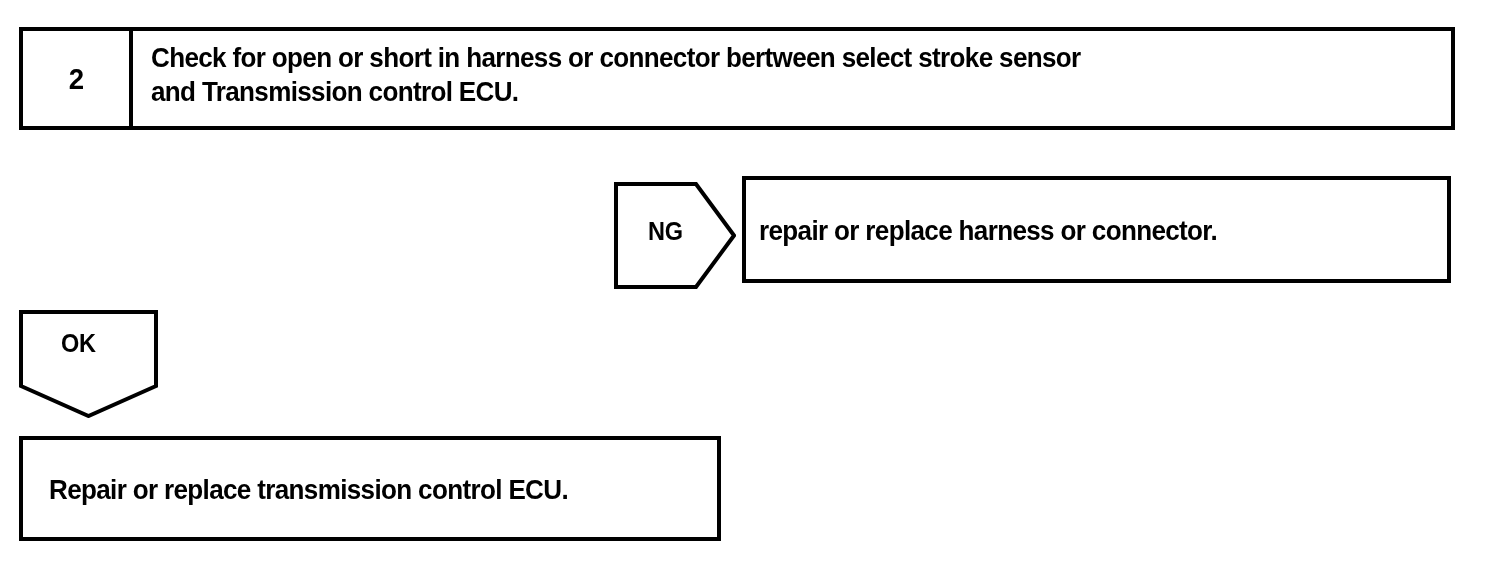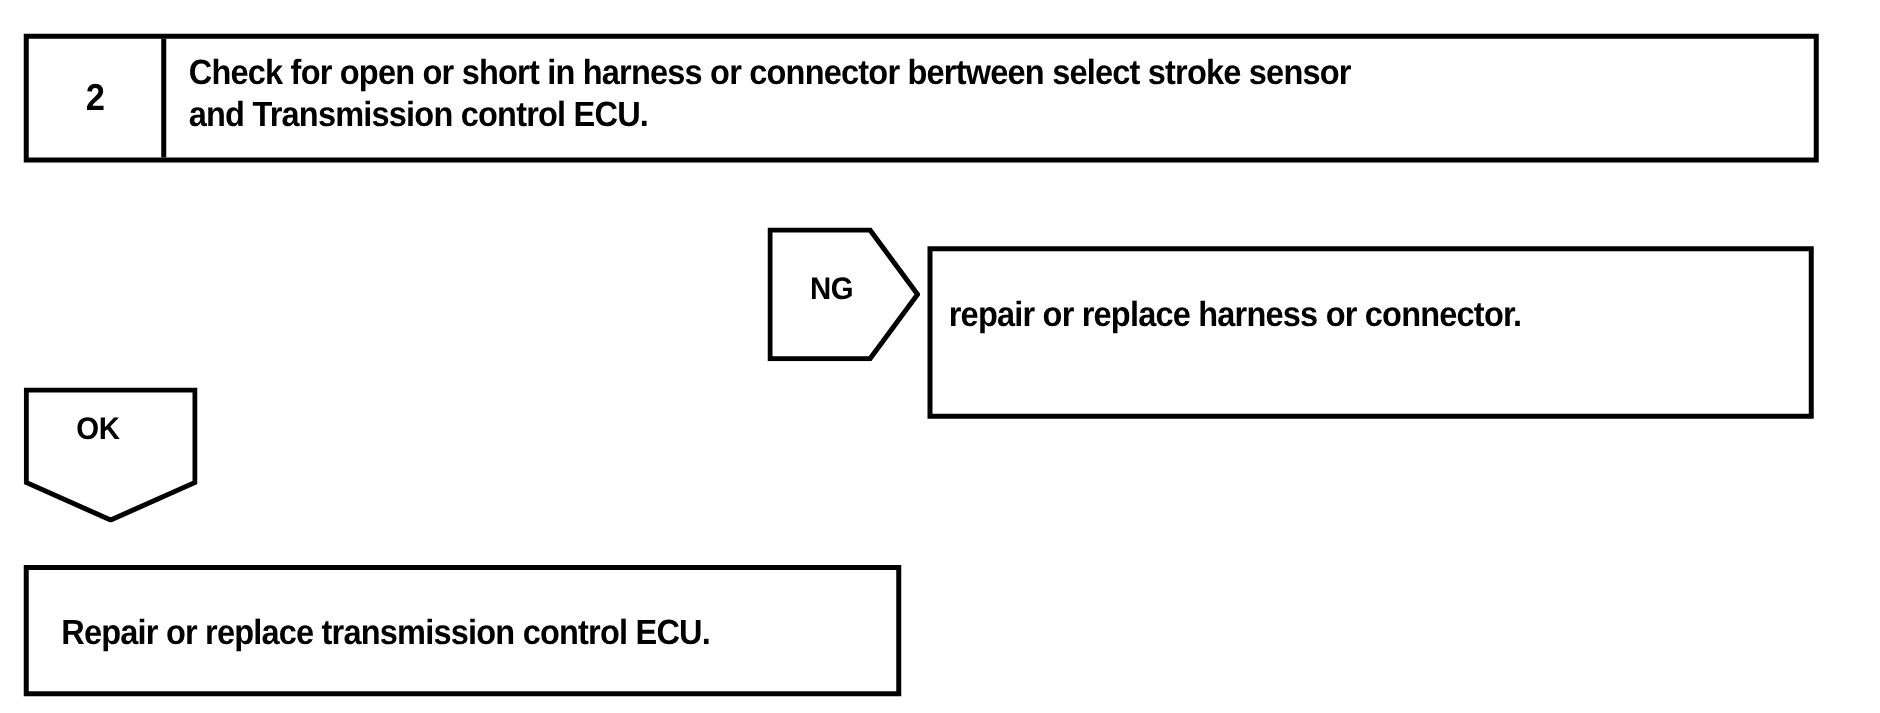--- a/index.html
+++ b/index.html
@@ -87,23 +87,23 @@
     font-weight: bold;
     color: #000000;
     line-height: 1;
     letter-spacing: -0.3px;
     transform: scaleX(0.94);
     transform-origin: left top;
   }
   .ng-box {
     position: absolute;
     left: 742px;
-    top: 197px;
+    top: 176px;
     width: 709px;
-    height: 138px;
+    height: 107px;
     box-sizing: border-box;
     border: 4px solid #000000;
     background: #ffffff;
   }
   .ng-box-text {
     position: absolute;
     left: 13px;
     top: 35px;
     font-size: 28px;
     font-weight: bold;
@@ -133,21 +133,21 @@
     line-height: 1;
     letter-spacing: -0.3px;
     transform: scaleX(0.94);
     transform-origin: left top;
   }
 
   
   .final-box {
     position: absolute;
     left: 19px;
-    top: 452px;
+    top: 436px;
     width: 702px;
     height: 105px;
     box-sizing: border-box;
     border: 4px solid #000000;
     background: #ffffff;
   }
   .final-box-text {
     position: absolute;
     left: 26px;
     top: 34px;

